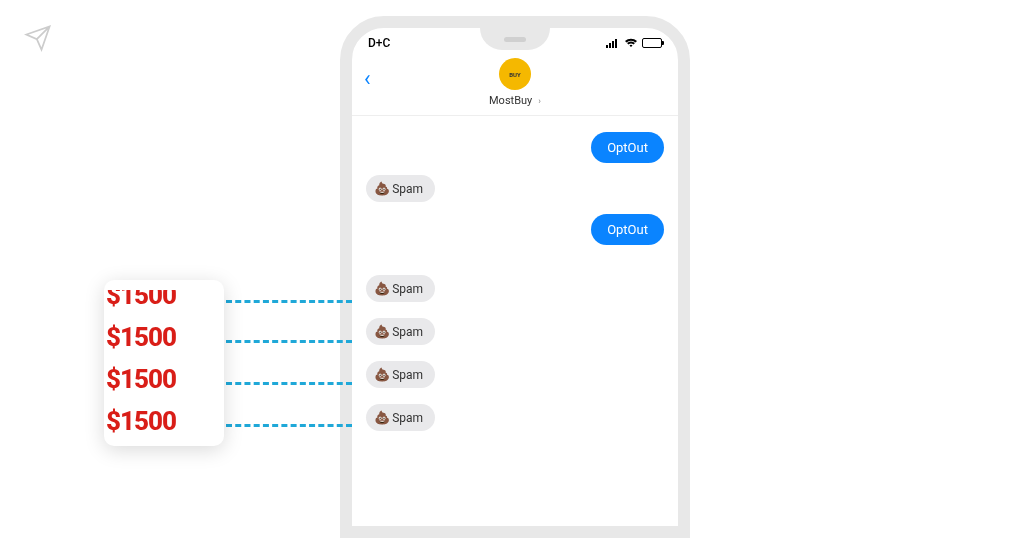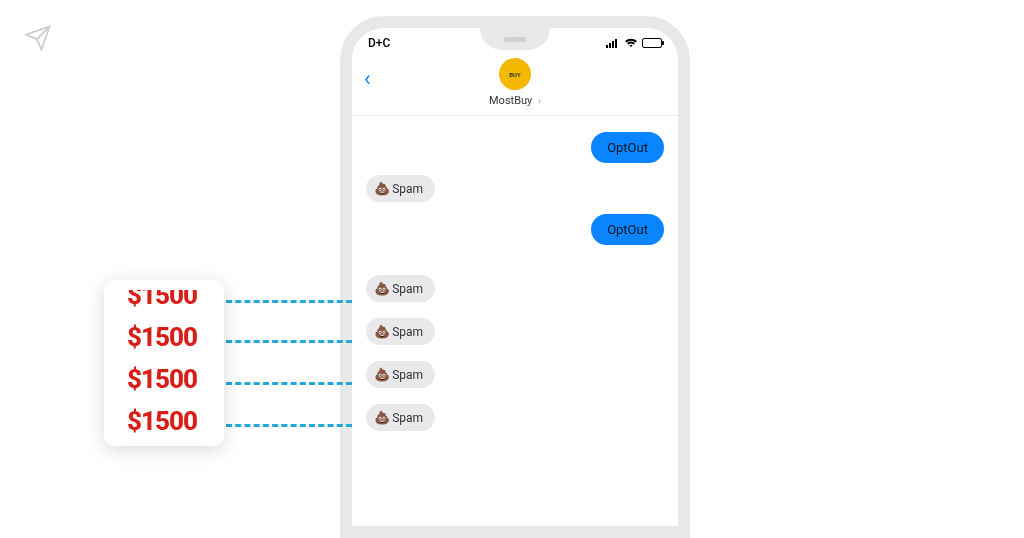--- a/index.html
+++ b/index.html
@@ -113,21 +113,21 @@
   .contact-name .caret { font-size: 9px; color: #888; }
   .messages {
     padding: 16px 14px;
     display: flex;
     flex-direction: column;
     gap: 12px;
   }
   .msg-out {
     align-self: flex-end;
     background: #0a84ff;
-    color: #0f172a;
+    color: #ffffff;
     padding: 8px 16px;
     border-radius: 18px;
     font-size: 13px;
     font-weight: 400;
   }
   .msg-in {
     align-self: flex-start;
     background: #e9e9eb;
     color: #333;
     padding: 6px 12px 6px 8px;
@@ -139,21 +139,21 @@
   }
   .poop { font-size: 13px; }
   .price-card {
     position: absolute;
     left: 104px;
     top: 280px;
     width: 120px;
     background: #fff;
     border-radius: 10px;
     box-shadow: 0 4px 20px rgba(0,0,0,0.15);
-    padding: 10px 23px;
+    padding: 10px 2px;
     display: flex;
     flex-direction: column;
     gap: 12px;
     z-index: 10;
   }
   .price {
     font-size: 26px;
     font-weight: 800;
     color: #d91e18;
     letter-spacing: -1px;

